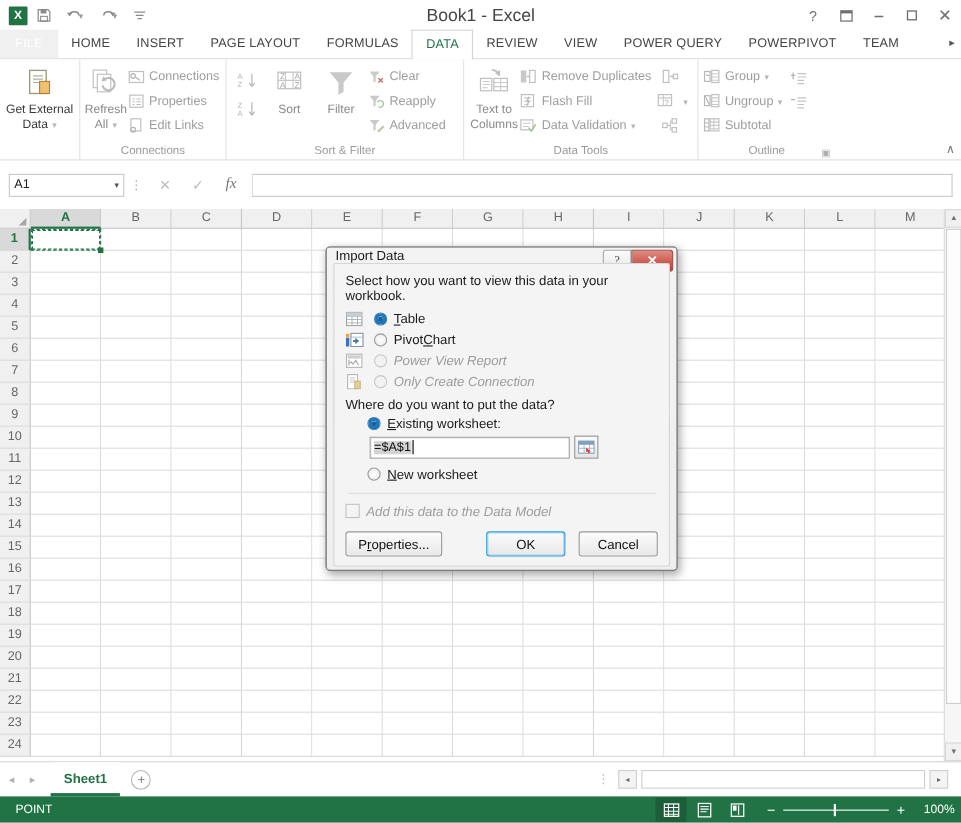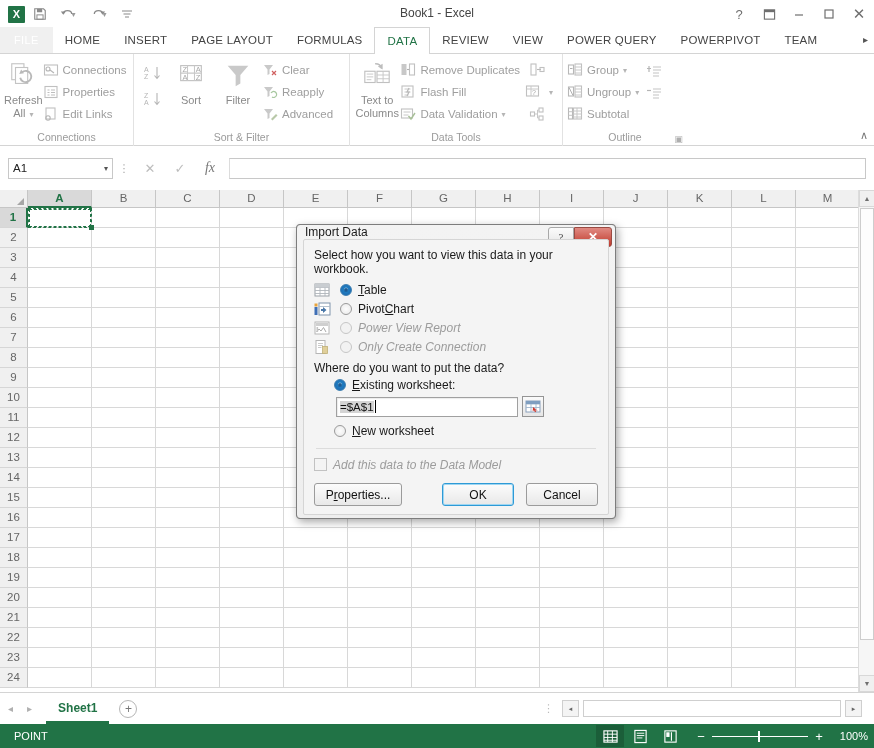--- a/index.html
+++ b/index.html
@@ -29,21 +29,21 @@
     text-align: center; letter-spacing: -1px;
   }
   .qat-btn {
     width: 24px; height: 22px; display: flex; align-items: center; justify-content: center;
     color: #7a7a7a; font-size: 14px; cursor: default;
   }
   .qat-btn.wdd { width: 30px; }
   .qat-sep { font-size: 8px; color: #9a9a9a; margin-left: -4px; }
   .win-title {
     position: absolute; left: 0; right: 0; text-align: center;
-    font-size: 12px; color: #444; top: 6px;
+    font-size: 16px; color: #444; top: 6px;
   }
   .win-ctrls {
     position: absolute; right: 0; top: 0; height: 28px;
     display: flex; align-items: center;
   }
   .win-ctrl {
     width: 30px; height: 28px; display: flex; align-items: center; justify-content: center;
     color: #6f6f6f; font-size: 13px;
   }
   .win-ctrl.close { font-size: 15px; }
@@ -368,20 +368,36 @@
     <div class="tab">REVIEW</div>
     <div class="tab">VIEW</div>
     <div class="tab">POWER QUERY</div>
     <div class="tab">POWERPIVOT</div>
     <div class="tab">TEAM</div>
     <div class="tab-overflow">▸</div>
   </div>
 
   <div class="ribbon">
 
+    <div class="rgroup" style="width:72px">
+      <div class="rgroup-body">
+        <div class="bigbtn enabled">
+          <div class="bigicon">
+            <svg width="32" height="32" viewBox="0 0 32 32">
+                <rect x="7" y="4" width="15" height="21" fill="#fff" stroke="#9a9a7a" stroke-width="1.2"></rect>
+                <path d="M10 9h9M10 12h9M10 15h6" stroke="#b0b0a0" stroke-width="1.1"></path>
+                <rect x="16" y="14" width="9" height="11" fill="#f0c070" stroke="#b08030" stroke-width="1"></rect>
+              </svg>
+          </div>
+          <span>Get External</span>
+          <span><span>Data</span><span class="caret">▾</span></span>
+        </div>
+      </div>
+      <div class="rgroup-label"></div>
+    </div>
 
     <div class="rgroup" style="width:133px">
       <div class="rgroup-body">
         <div class="bigbtn" style="width:50px">
           <div class="bigicon">
             <svg width="30" height="30" viewBox="0 0 32 32">
                 <rect x="4" y="4" width="13" height="17" fill="#fff" stroke="#c4c4c4" stroke-width="1.2"></rect>
                 <rect x="8" y="8" width="13" height="17" fill="#fff" stroke="#c4c4c4" stroke-width="1.2"></rect>
                 <path d="M13 19a6 6 0 1 0 2-6" fill="none" stroke="#b9b9b9" stroke-width="2"></path>
                 <path d="M14 10l3 4-5 1z" fill="#b9b9b9"></path>

